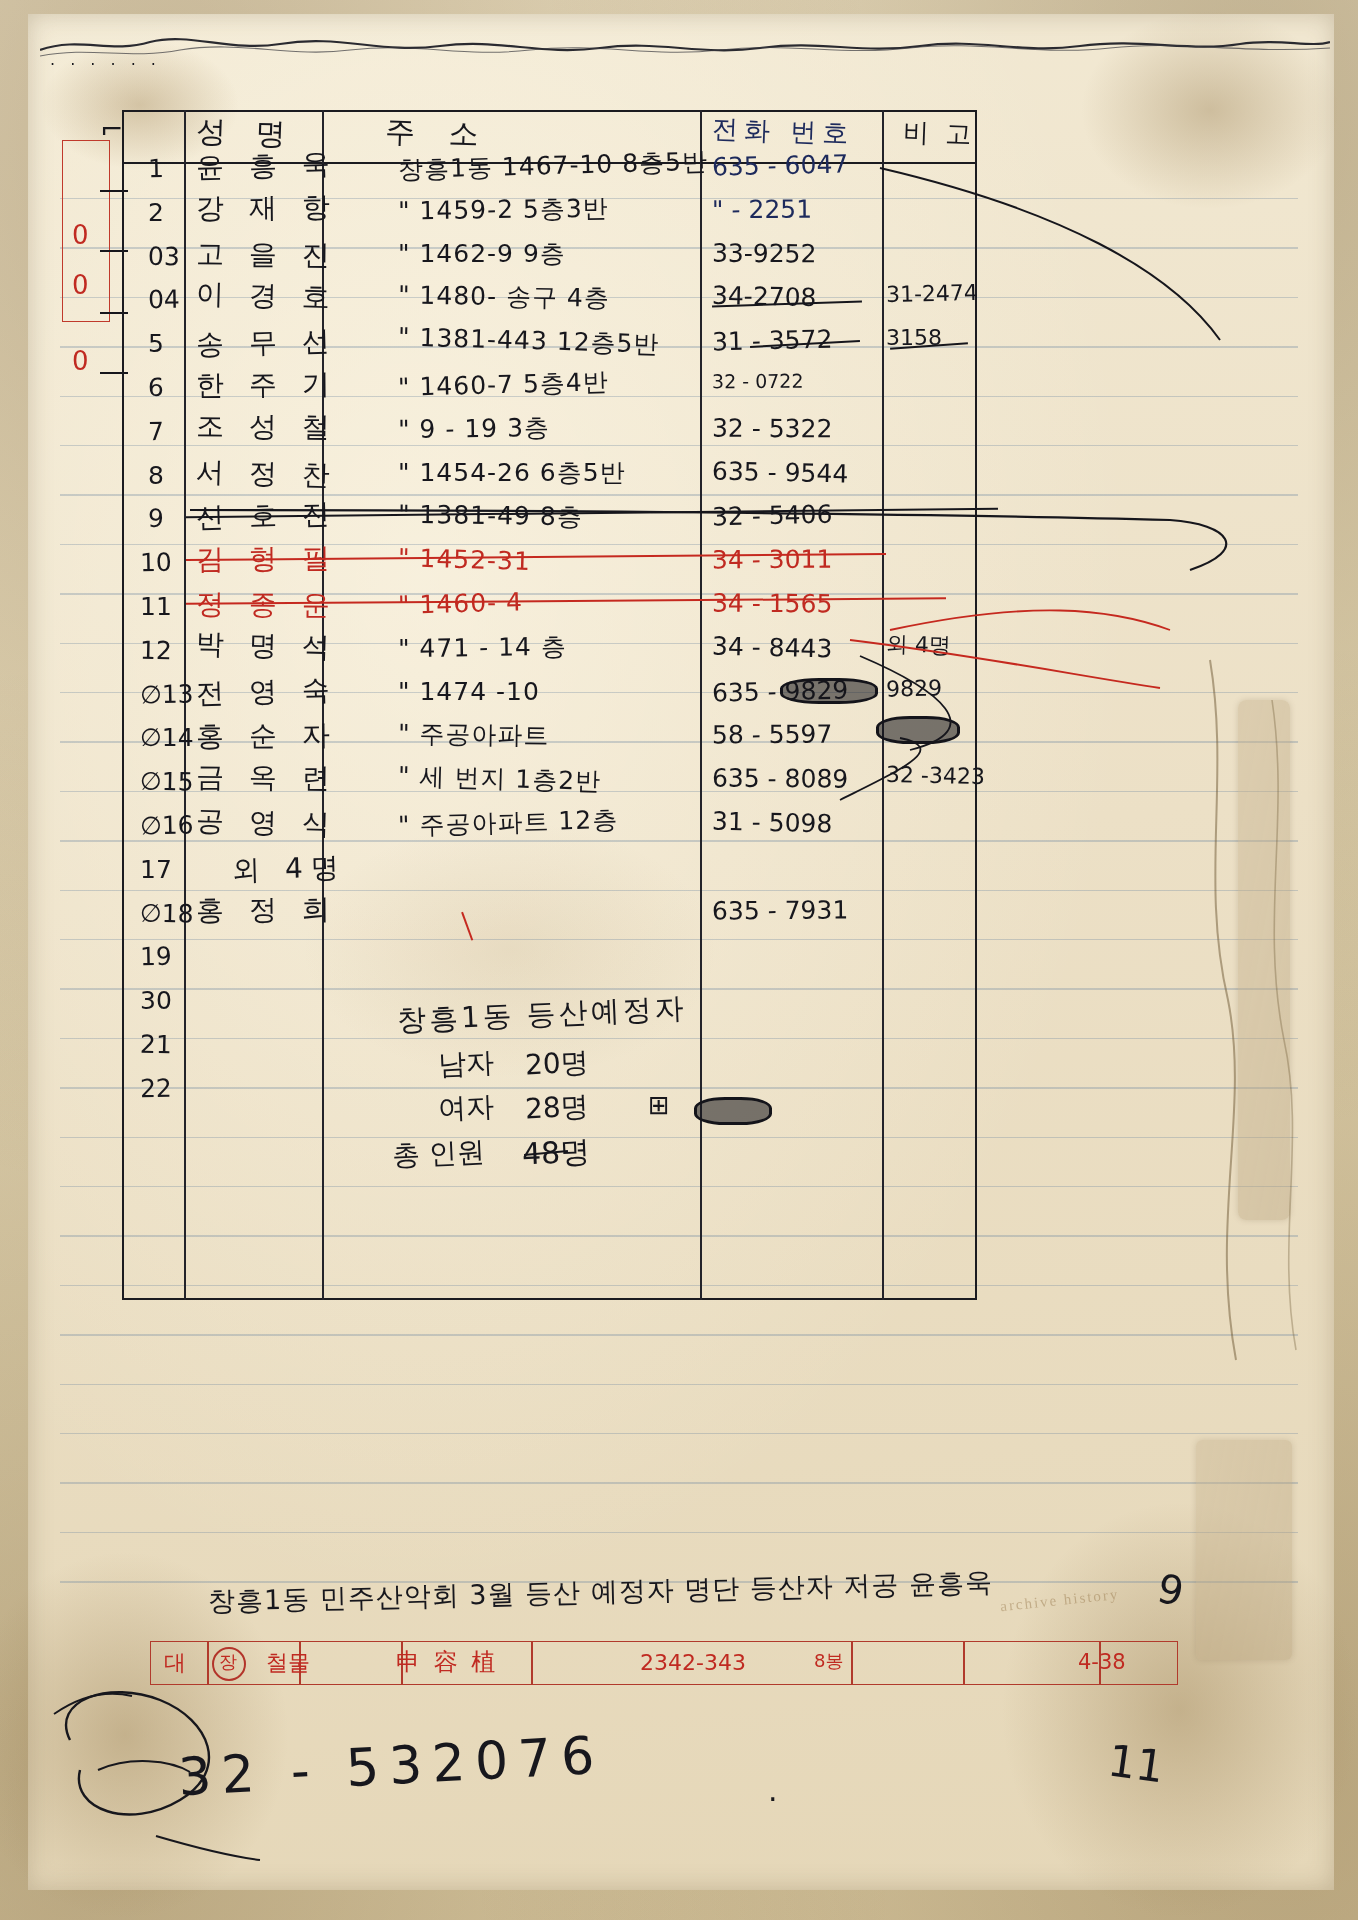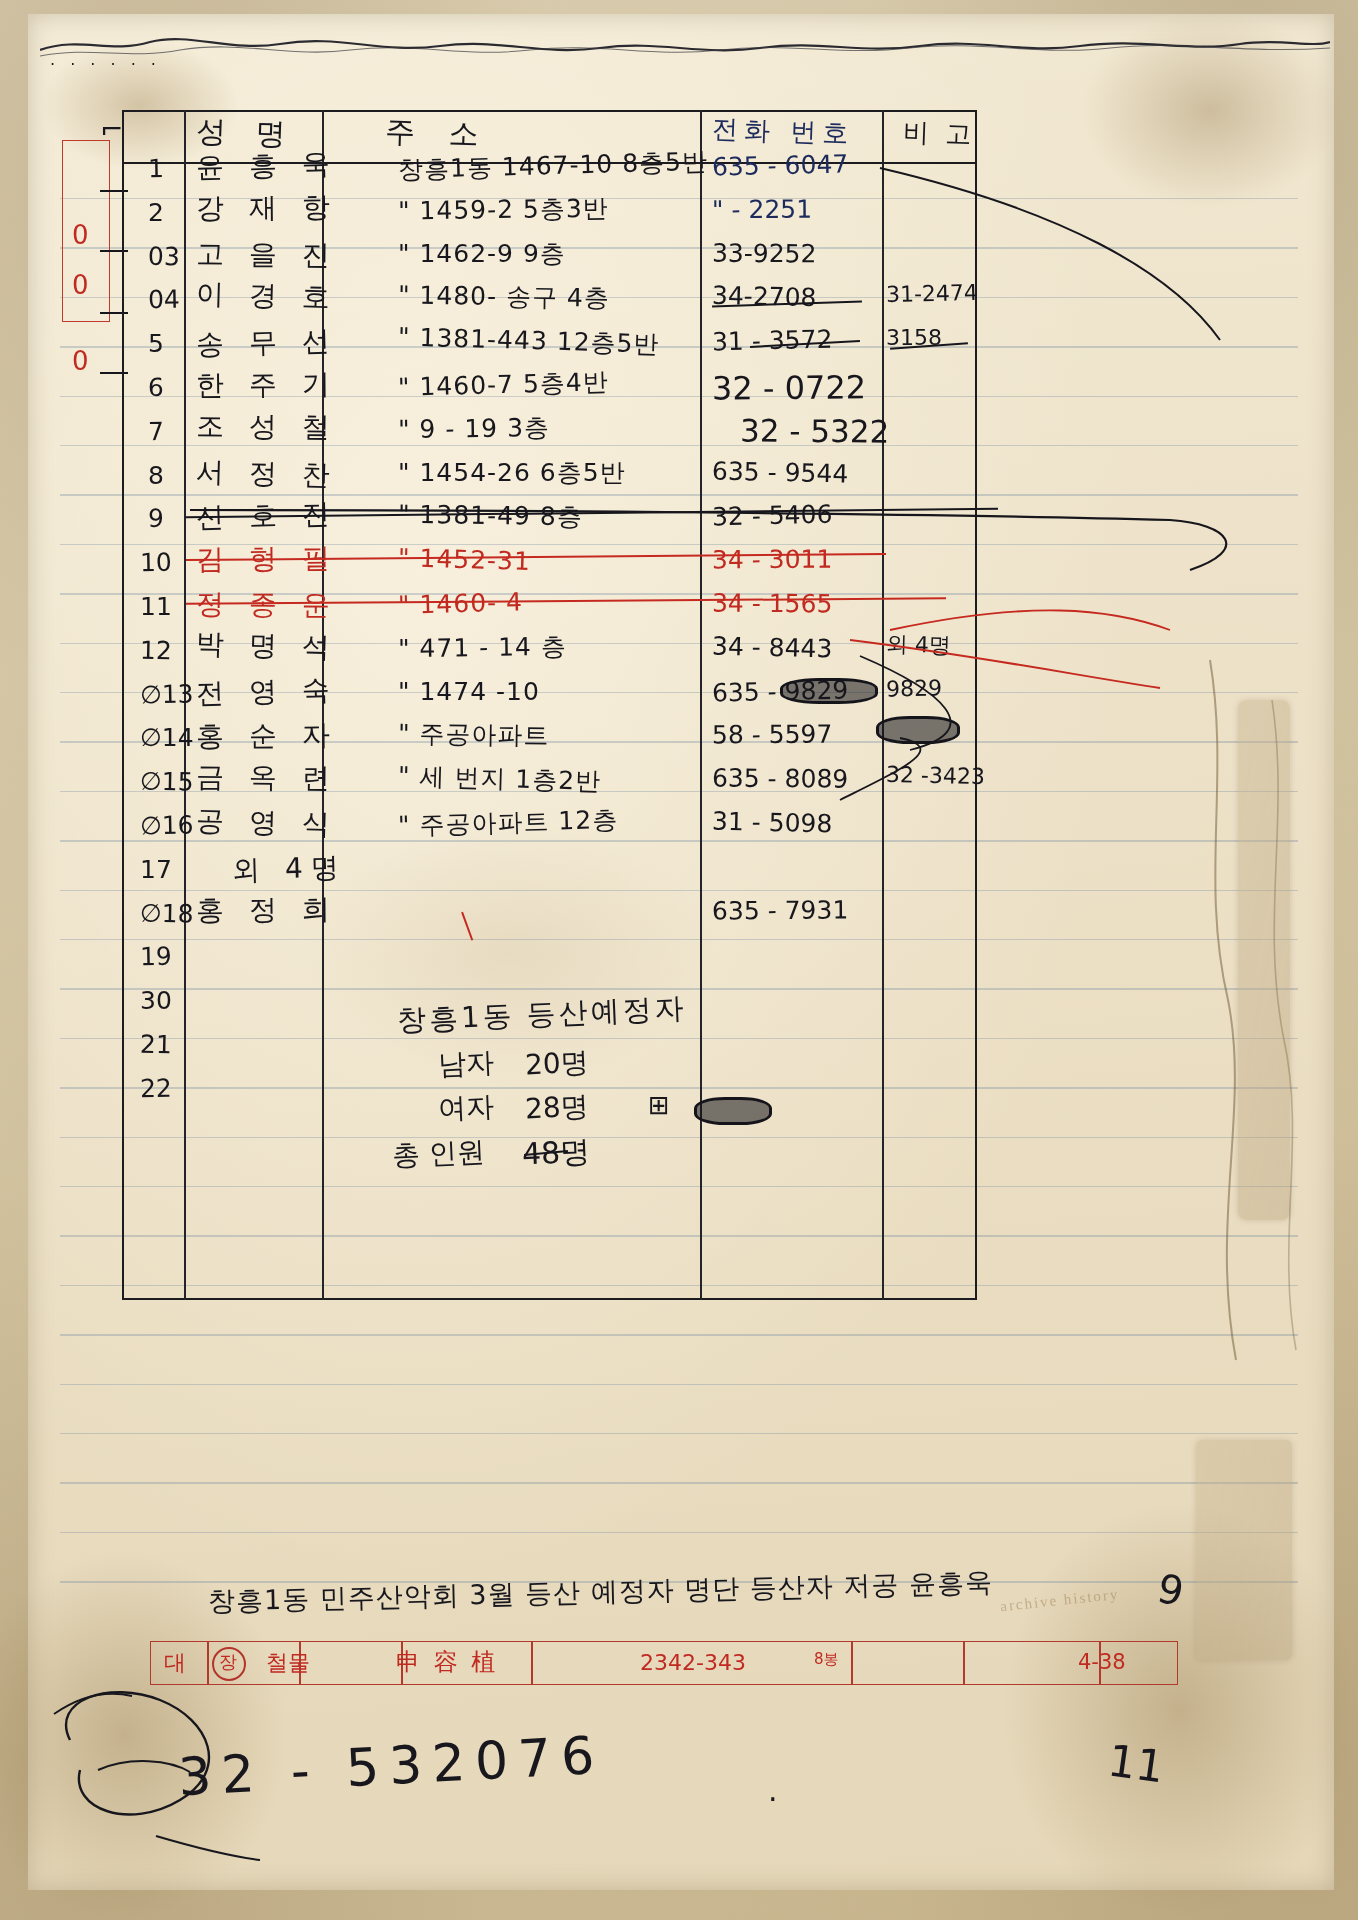--- a/index.html
+++ b/index.html
@@ -226,25 +226,25 @@
       <div class="hw ink-black" style="left: 712px; top: 284.4px; font-size: 25px; transform: rotate(1.35deg);">34-2708</div>
       <div class="hw ink-black" style="left: 886px; top: 283.4px; font-size: 22px; transform: rotate(-1.4deg);">31-2474</div>
       <div class="hw ink-black" style="left: 148px; top: 331.2px; font-size: 25px; transform: rotate(0deg);">5</div>
       <div class="hw ink-black" style="left: 196px; top: 329.2px; font-size: 28px; letter-spacing: 8px; transform: rotate(-1.65deg);">송 무 선</div>
       <div class="hw ink-black" style="left: 398px; top: 328.2px; font-size: 25px; letter-spacing: 1px; transform: rotate(1.6deg);">"        1381-443  12층5반</div>
       <div class="hw ink-black" style="left: 712px; top: 328.2px; font-size: 25px; transform: rotate(-1.35deg);">31 - 3572</div>
       <div class="hw ink-black" style="left: 886px; top: 327.2px; font-size: 22px; transform: rotate(0deg);">3158</div>
       <div class="hw ink-black" style="left: 148px; top: 375px; font-size: 25px; transform: rotate(1.2deg);">6</div>
       <div class="hw ink-black" style="left: 196px; top: 371px; font-size: 28px; letter-spacing: 8px; transform: rotate(-0.55deg);">한 주 기</div>
       <div class="hw ink-black" style="left: 398px; top: 372px; font-size: 25px; letter-spacing: 1px; transform: rotate(-1.6deg);">"        1460-7   5층4반</div>
-      <div class="hw ink-black" style="left: 712px; top: 372px; font-size: 32px; transform: rotate(-0.45deg);">32 - 0722</div>
+      <div class="hw ink-black" style="left: 712px; top: 372px; font-size: 19px; transform: rotate(-0.45deg);">32 - 0722</div>
       <div class="hw ink-black" style="left: 148px; top: 418.8px; font-size: 25px; transform: rotate(-1.2deg);">7</div>
       <div class="hw ink-black" style="left: 196px; top: 412.8px; font-size: 28px; letter-spacing: 8px; transform: rotate(0.55deg);">조 성 철</div>
       <div class="hw ink-black" style="left: 398px; top: 415.8px; font-size: 25px; letter-spacing: 1px; transform: rotate(-0.8deg);">"        9 - 19   3층</div>
-      <div class="hw ink-black" style="left: 740px; top: 415.8px; font-size: 31px; transform: rotate(0.45deg);">32 - 5322</div>
+      <div class="hw ink-black" style="left: 712px; top: 415.8px; font-size: 25px; transform: rotate(0.45deg);">32 - 5322</div>
       <div class="hw ink-black" style="left: 148px; top: 462.6px; font-size: 25px; transform: rotate(0deg);">8</div>
       <div class="hw ink-black" style="left: 196px; top: 459.6px; font-size: 28px; letter-spacing: 8px; transform: rotate(1.65deg);">서 정 찬</div>
       <div class="hw ink-black" style="left: 398px; top: 459.6px; font-size: 25px; letter-spacing: 1px; transform: rotate(0deg);">"        1454-26  6층5반</div>
       <div class="hw ink-black" style="left: 712px; top: 459.6px; font-size: 25px; transform: rotate(1.35deg);">635 - 9544</div>
       <div class="hw ink-black" style="left: 148px; top: 506.4px; font-size: 25px; transform: rotate(1.2deg);">9</div>
       <div class="hw ink-black" style="left: 196px; top: 502.4px; font-size: 28px; letter-spacing: 8px; transform: rotate(-1.65deg);">신 호 진</div>
       <div class="hw ink-black" style="left: 398px; top: 503.4px; font-size: 25px; letter-spacing: 1px; transform: rotate(0.8deg);">"        1381-49  8층</div>
       <div class="hw ink-black" style="left: 712px; top: 503.4px; font-size: 25px; transform: rotate(-1.35deg);">32 - 5406</div>
       <div class="hw ink-black" style="left: 140px; top: 550.2px; font-size: 25px; transform: rotate(-1.2deg);">10</div>
       <div class="hw ink-black ink-red" style="left: 196px; top: 545.2px; font-size: 28px; letter-spacing: 8px; transform: rotate(-0.55deg);">김 형 필</div>
@@ -336,21 +336,21 @@
     <div class="sep" style="left:700px;"></div>
     <div class="sep" style="left:812px;"></div>
     <div class="sep" style="left:948px;"></div>
   </div>
   <div class="stamp-circle" style="left:212px;top:1647px;"></div>
   <div class="hw ink-red" style="left:164px;top:1652px;font-size:22px;">대</div>
   <div class="hw ink-red" style="left:219px;top:1653px;font-size:18px;">장</div>
   <div class="hw ink-red" style="left:266px;top:1652px;font-size:22px;">철물</div>
   <div class="hw ink-red" style="left:396px;top:1650px;font-size:24px;letter-spacing:3px;">申 容 植</div>
   <div class="hw ink-red" style="left:640px;top:1652px;font-size:22px;">2342-343</div>
-  <div class="hw ink-red" style="left:814px;top:1652px;font-size:15px;">8봉</div>
+  <div class="hw ink-red" style="left:814px;top:1652px;font-size:18px;">8봉</div>
   <div class="hw ink-red" style="left:1078px;top:1652px;font-size:21px;">4-38</div>
 
   <div class="hw ink-black" style="left:178px;top:1740px;font-size:52px;letter-spacing:10px;transform:rotate(-3deg);">32 - 532076</div>
   <div class="hw ink-black" style="left:1108px;top:1742px;font-size:44px;transform:rotate(8deg);">11</div>
   <svg class="pen-path" style="left:40px;top:1660px;width:300px;height:240px;" viewBox="0 0 300 240">
     <path d="M30,80 C10,40 70,20 120,40 C170,60 190,110 140,140 C90,170 30,150 40,110" fill="none" stroke="#17171d" stroke-width="2.4"></path>
     <path d="M58,110 C90,96 130,100 150,112" fill="none" stroke="#17171d" stroke-width="2"></path>
     <path d="M14,54 C40,36 66,30 92,36" fill="none" stroke="#17171d" stroke-width="1.8"></path>
     <path d="M116,176 C150,186 188,196 220,200" fill="none" stroke="#17171d" stroke-width="2"></path>
   </svg>

